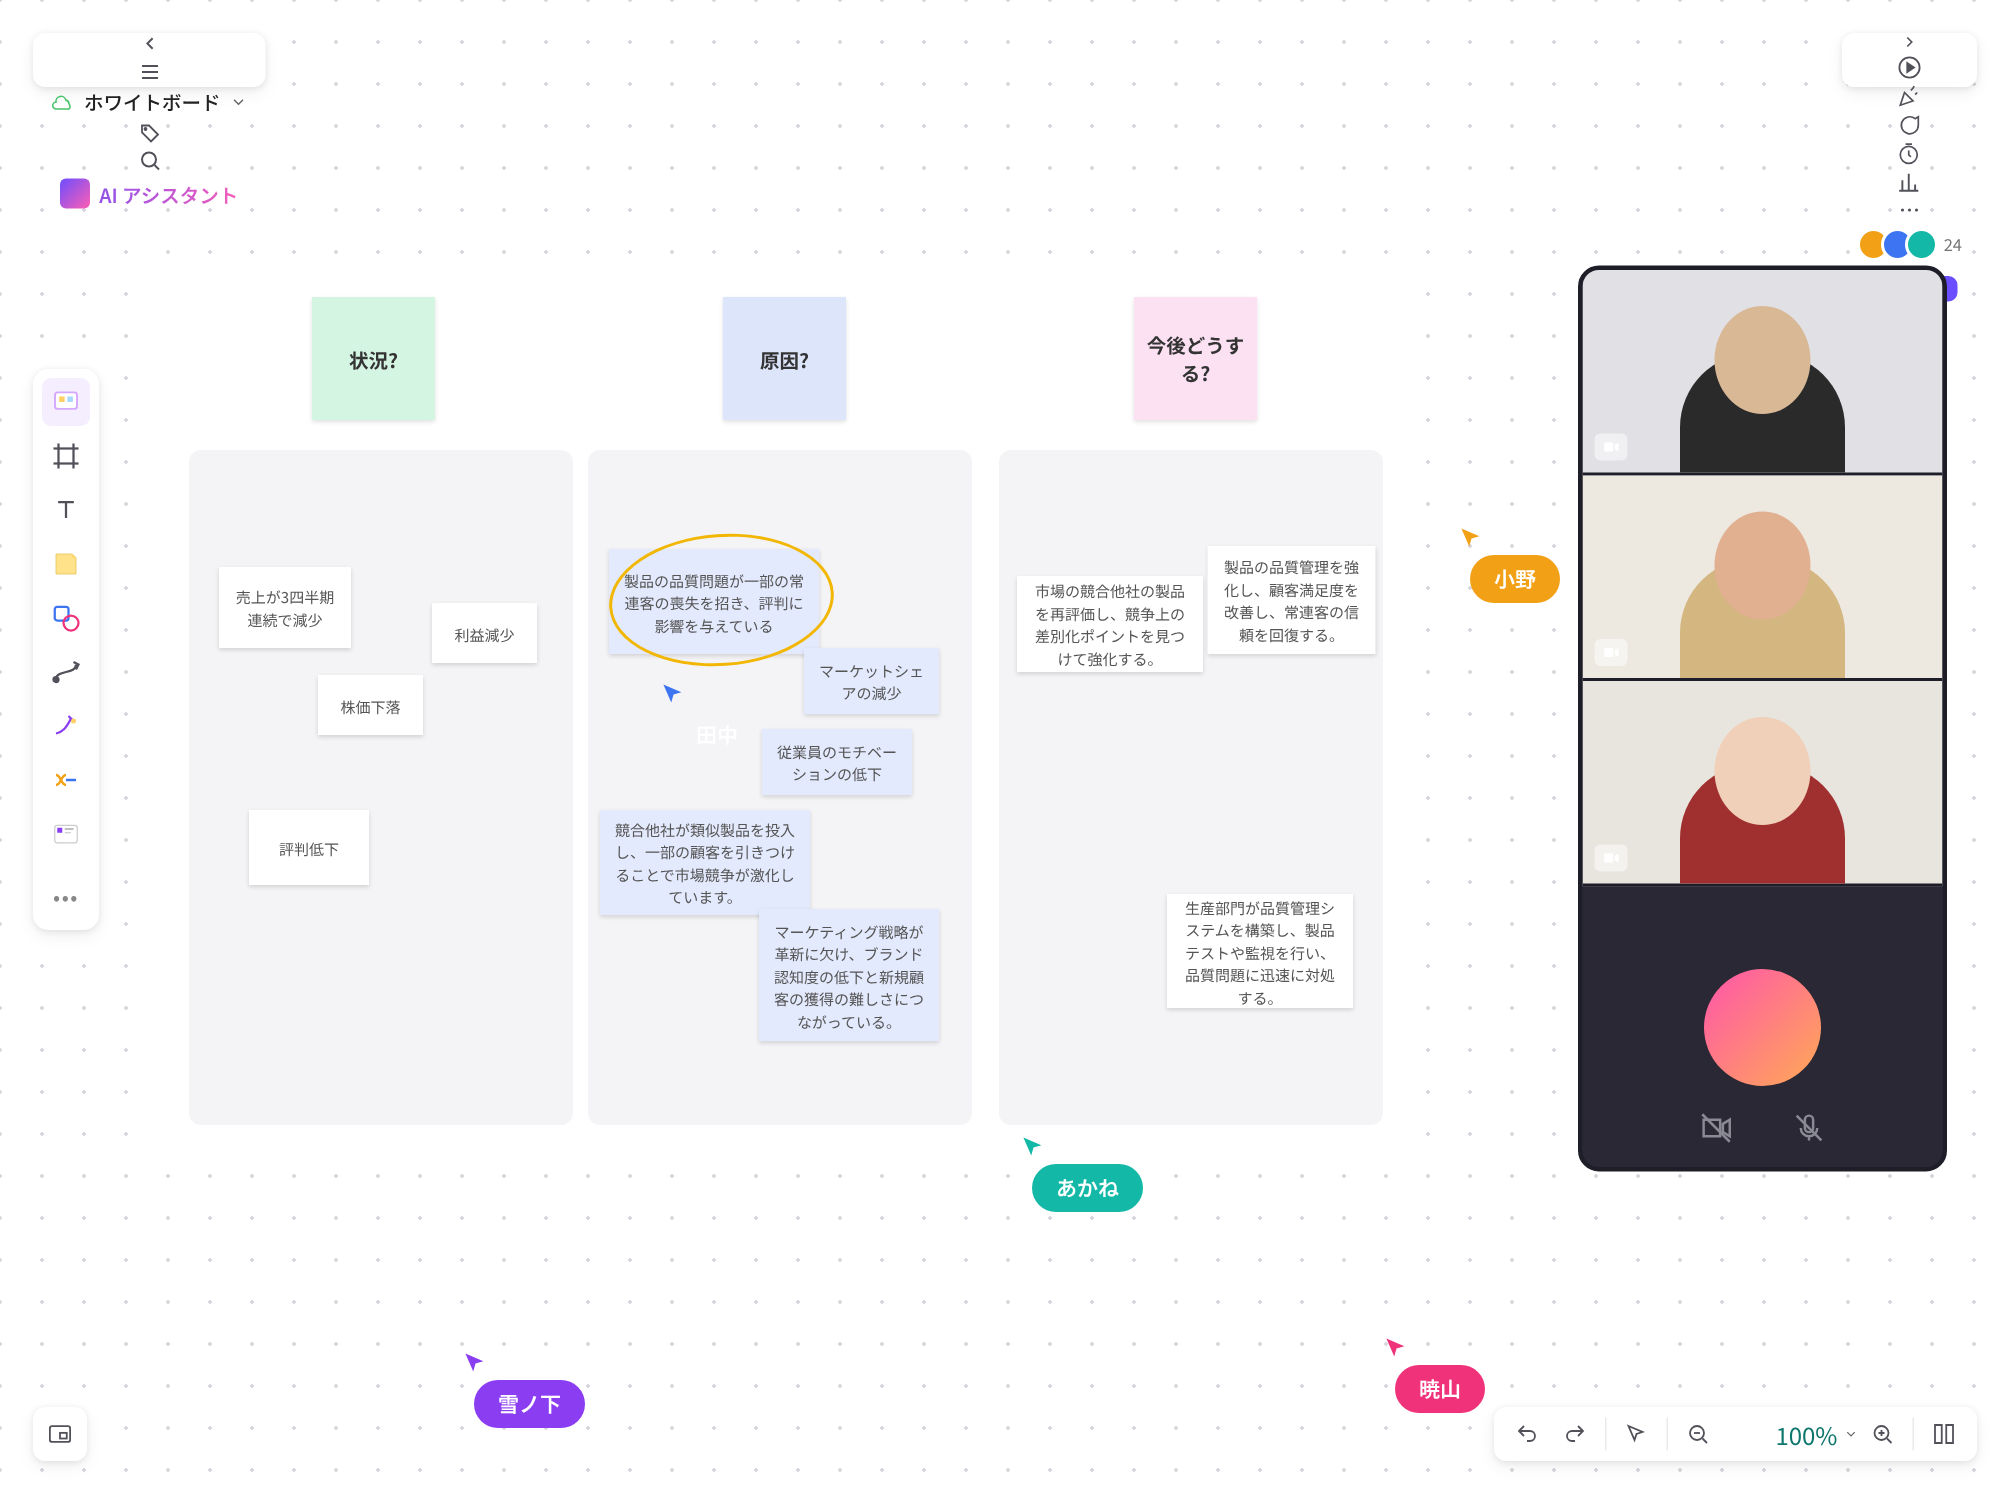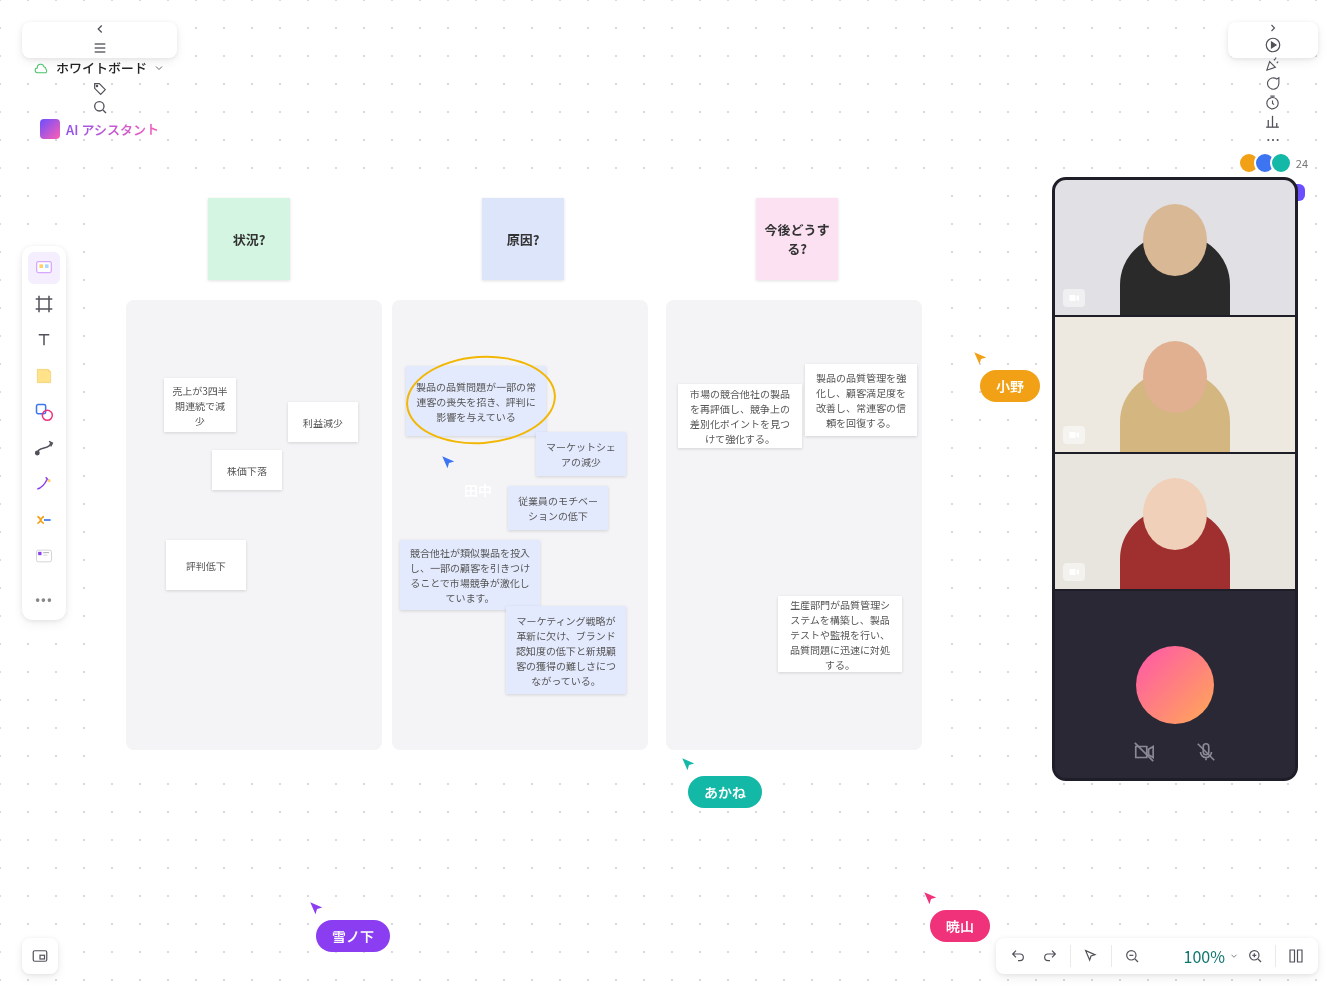--- a/index.html
+++ b/index.html
@@ -463,21 +463,21 @@
       <span>原因?</span>
     </div>
   <div class="header-sticky h3">
       <span>今後どうする?</span>
     </div>
 
   <div class="column col1"></div>
   <div class="column col2"></div>
   <div class="column col3"></div>
 
-  <div class="note" style="left:56px; top:198px; width:72px; height:54px">
+  <div class="note" style="left:38px; top:198px; width:88px; height:54px">
       <span>売上が3四半期連続で減少</span>
     </div>
   <div class="note" style="left:180px; top:222px; width:70px; height:40px">
       <span>利益減少</span>
     </div>
   <div class="note" style="left:104px; top:270px; width:70px; height:40px">
       <span>株価下落</span>
     </div>
   <div class="note" style="left:58px; top:360px; width:80px; height:50px">
       <span>評判低下</span>

